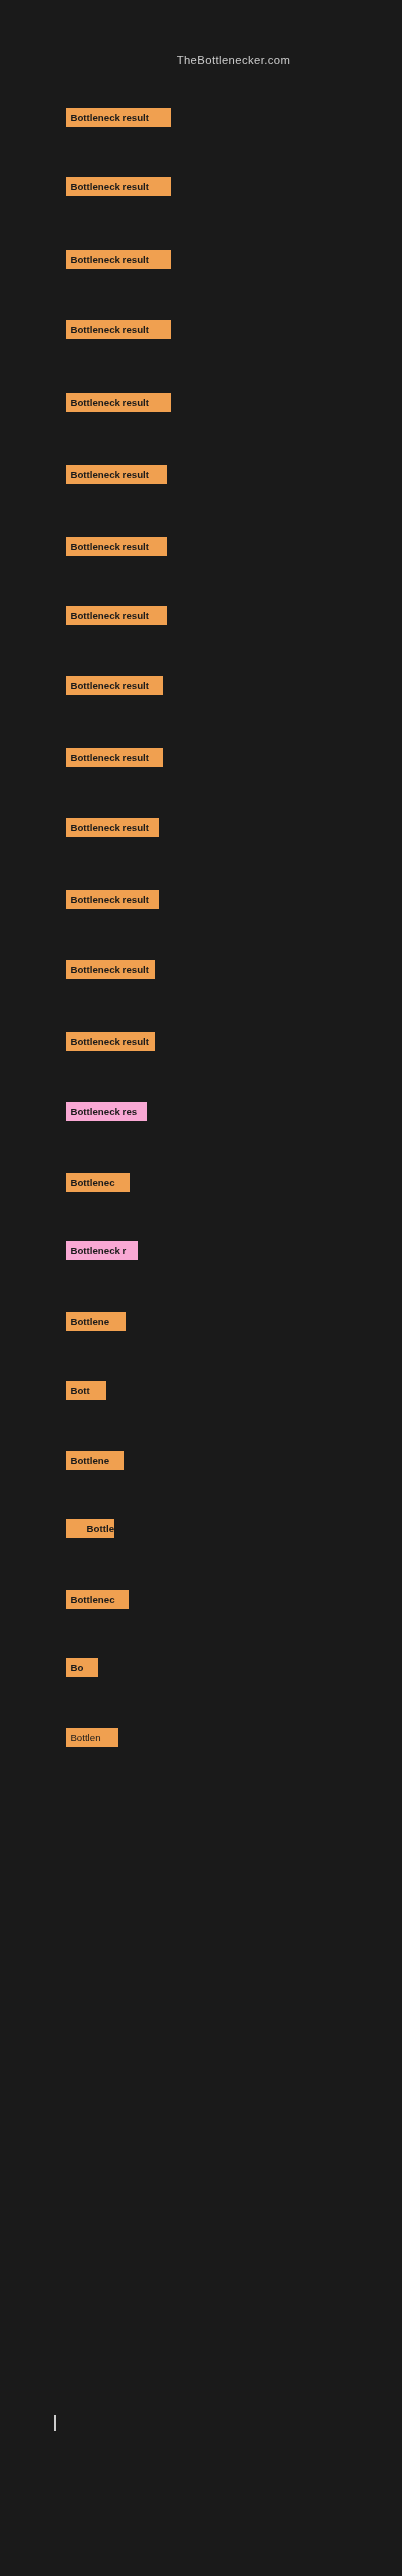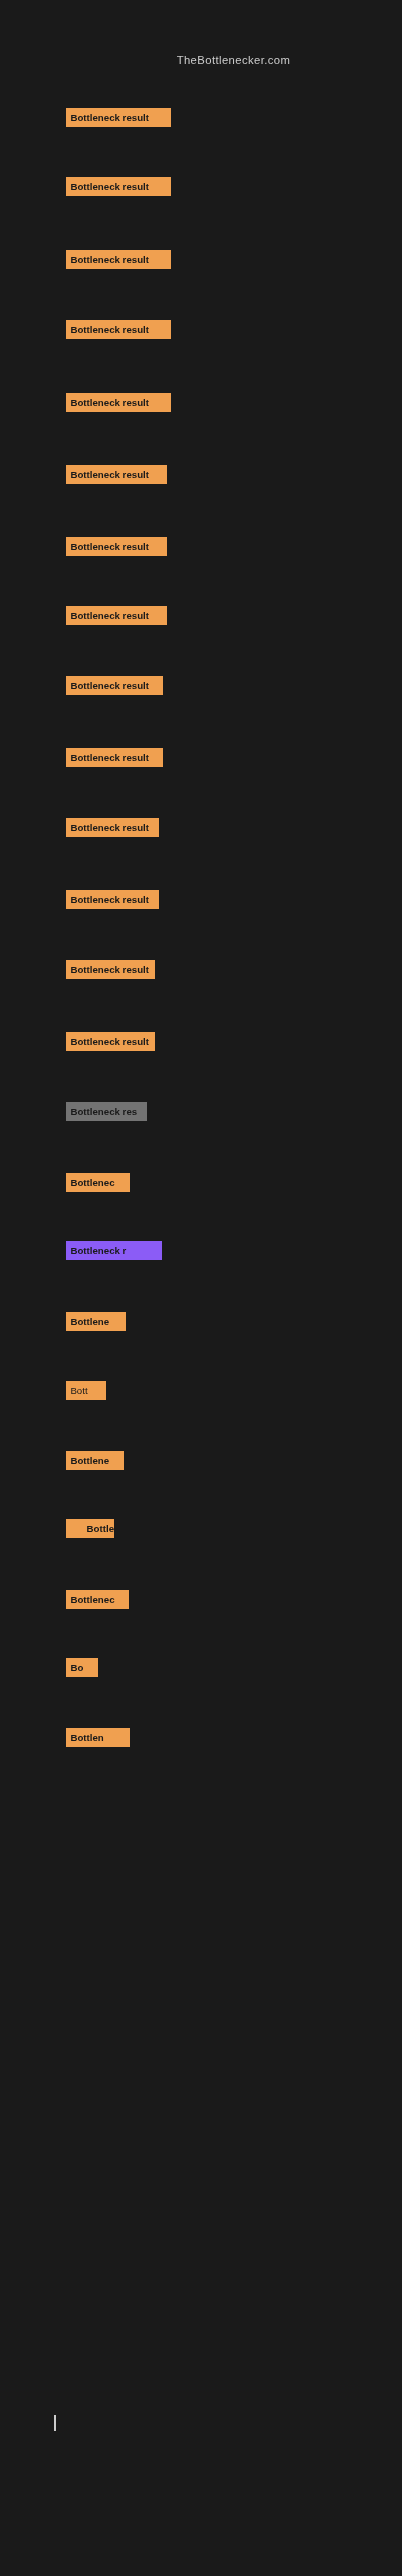--- a/index.html
+++ b/index.html
@@ -46,26 +46,26 @@
     <div style="position: absolute; top: 285px; left: 1.6px; width: 105px; background-color: rgb(240, 160, 80); color: rgb(26, 26, 26); font-size: 9.7px; font-weight: bold; padding: 4px 4.8px; white-space: nowrap; overflow: hidden; cursor: pointer;">Bottleneck result</div>
     <div style="position: absolute; top: 357px; left: 1.6px; width: 101px; background-color: rgb(240, 160, 80); color: rgb(26, 26, 26); font-size: 9.7px; font-weight: bold; padding: 4px 4.8px; white-space: nowrap; overflow: hidden; cursor: pointer;">Bottleneck result</div>
     <div style="position: absolute; top: 429px; left: 1.6px; width: 101px; background-color: rgb(240, 160, 80); color: rgb(26, 26, 26); font-size: 9.7px; font-weight: bold; padding: 4px 4.8px; white-space: nowrap; overflow: hidden; cursor: pointer;">Bottleneck result</div>
     <div style="position: absolute; top: 498px; left: 1.6px; width: 101px; background-color: rgb(240, 160, 80); color: rgb(26, 26, 26); font-size: 9.7px; font-weight: bold; padding: 4px 4.8px; white-space: nowrap; overflow: hidden; cursor: pointer;">Bottleneck result</div>
     <div style="position: absolute; top: 568px; left: 1.6px; width: 97px; background-color: rgb(240, 160, 80); color: rgb(26, 26, 26); font-size: 9.7px; font-weight: bold; padding: 4px 4.8px; white-space: nowrap; overflow: hidden; cursor: pointer;">Bottleneck result</div>
     <div style="position: absolute; top: 640px; left: 1.6px; width: 97px; background-color: rgb(240, 160, 80); color: rgb(26, 26, 26); font-size: 9.7px; font-weight: bold; padding: 4px 4.8px; white-space: nowrap; overflow: hidden; cursor: pointer;">Bottleneck result</div>
     <div style="position: absolute; top: 710px; left: 1.6px; width: 93px; background-color: rgb(240, 160, 80); color: rgb(26, 26, 26); font-size: 9.7px; font-weight: bold; padding: 4px 4.8px; white-space: nowrap; overflow: hidden; cursor: pointer;">Bottleneck result</div>
     <div style="position: absolute; top: 782px; left: 1.6px; width: 93px; background-color: rgb(240, 160, 80); color: rgb(26, 26, 26); font-size: 9.7px; font-weight: bold; padding: 4px 4.8px; white-space: nowrap; overflow: hidden; cursor: pointer;">Bottleneck result</div>
     <div style="position: absolute; top: 852px; left: 1.6px; width: 89px; background-color: rgb(240, 160, 80); color: rgb(26, 26, 26); font-size: 9.7px; font-weight: bold; padding: 4px 4.8px; white-space: nowrap; overflow: hidden; cursor: pointer;">Bottleneck result</div>
     <div style="position: absolute; top: 924px; left: 1.6px; width: 89px; background-color: rgb(240, 160, 80); color: rgb(26, 26, 26); font-size: 9.7px; font-weight: bold; padding: 4px 4.8px; white-space: nowrap; overflow: hidden; cursor: pointer;">Bottleneck result</div>
-    <div style="position: absolute; top: 994px; left: 1.6px; width: 81px; background-color: #737373; color: rgb(26, 26, 26); font-size: 9.7px; font-weight: bold; padding: 4px 4.8px; white-space: nowrap; overflow: hidden; cursor: pointer;">Bottleneck res</div>
+    <div style="position: absolute; top: 994px; left: 1.6px; width: 81px; background-color: #f9a8d4; color: rgb(26, 26, 26); font-size: 9.7px; font-weight: bold; padding: 4px 4.8px; white-space: nowrap; overflow: hidden; cursor: pointer;">Bottleneck res</div>
     <div style="position: absolute; top: 1065px; left: 1.6px; width: 64px; background-color: rgb(240, 160, 80); color: rgb(26, 26, 26); font-size: 9.7px; font-weight: bold; padding: 4px 4.8px; white-space: nowrap; overflow: hidden; cursor: pointer;">Bottlenec</div>
-    <div style="position: absolute; top: 1133px; left: 1.6px; width: 96px; background-color: #8b5cf6; color: rgb(26, 26, 26); font-size: 9.7px; font-weight: bold; padding: 4px 4.8px; white-space: nowrap; overflow: hidden; cursor: pointer;">Bottleneck r</div>
+    <div style="position: absolute; top: 1133px; left: 1.6px; width: 72px; background-color: #f9a8d4; color: rgb(26, 26, 26); font-size: 9.7px; font-weight: bold; padding: 4px 4.8px; white-space: nowrap; overflow: hidden; cursor: pointer;">Bottleneck r</div>
     <div style="position: absolute; top: 1204px; left: 1.6px; width: 60px; background-color: rgb(240, 160, 80); color: rgb(26, 26, 26); font-size: 9.7px; font-weight: bold; padding: 4px 4.8px; white-space: nowrap; overflow: hidden; cursor: pointer;">Bottlene</div>
-    <div style="position: absolute; top: 1273px; left: 1.6px; width: 40px; background-color: rgb(240, 160, 80); color: rgb(26, 26, 26); font-size: 9.7px; font-weight: normal; padding: 4px 4.8px; white-space: nowrap; overflow: hidden; cursor: pointer;">Bott</div>
+    <div style="position: absolute; top: 1273px; left: 1.6px; width: 40px; background-color: rgb(240, 160, 80); color: rgb(26, 26, 26); font-size: 9.7px; font-weight: bold; padding: 4px 4.8px; white-space: nowrap; overflow: hidden; cursor: pointer;">Bott</div>
     <div style="position: absolute; top: 1343px; left: 1.6px; width: 58px; background-color: rgb(240, 160, 80); color: rgb(26, 26, 26); font-size: 9.7px; font-weight: bold; padding: 4px 4.8px; white-space: nowrap; overflow: hidden; cursor: pointer;">Bottlene</div>
     <div style="position: absolute; top: 1411px; left: 1.6px; width: 48px; background-color: rgb(240, 160, 80); color: rgb(26, 26, 26); font-size: 9.7px; font-weight: bold; padding: 4px 21px; white-space: nowrap; overflow: hidden; cursor: pointer;">Bottle</div>
     <div style="position: absolute; top: 1482px; left: 1.6px; width: 63px; background-color: rgb(240, 160, 80); color: rgb(26, 26, 26); font-size: 9.7px; font-weight: bold; padding: 4px 4.8px; white-space: nowrap; overflow: hidden; cursor: pointer;">Bottlenec</div>
     <div style="position: absolute; top: 1550px; left: 1.6px; width: 32px; background-color: rgb(240, 160, 80); color: rgb(26, 26, 26); font-size: 9.7px; font-weight: bold; padding: 4px 4.8px; white-space: nowrap; overflow: hidden; cursor: pointer;">Bo</div>
-    <div style="position: absolute; top: 1620px; left: 1.6px; width: 64px; background-color: rgb(240, 160, 80); color: rgb(26, 26, 26); font-size: 9.7px; font-weight: bold; padding: 4px 4.8px; white-space: nowrap; overflow: hidden; cursor: pointer;">Bottlen</div>
+    <div style="position: absolute; top: 1620px; left: 1.6px; width: 52px; background-color: rgb(240, 160, 80); color: rgb(26, 26, 26); font-size: 9.7px; font-weight: normal; padding: 4px 4.8px; white-space: nowrap; overflow: hidden; cursor: pointer;">Bottlen</div>
   </div>
 
 <div class="cursor"></div>
 
 
 </body></html>

